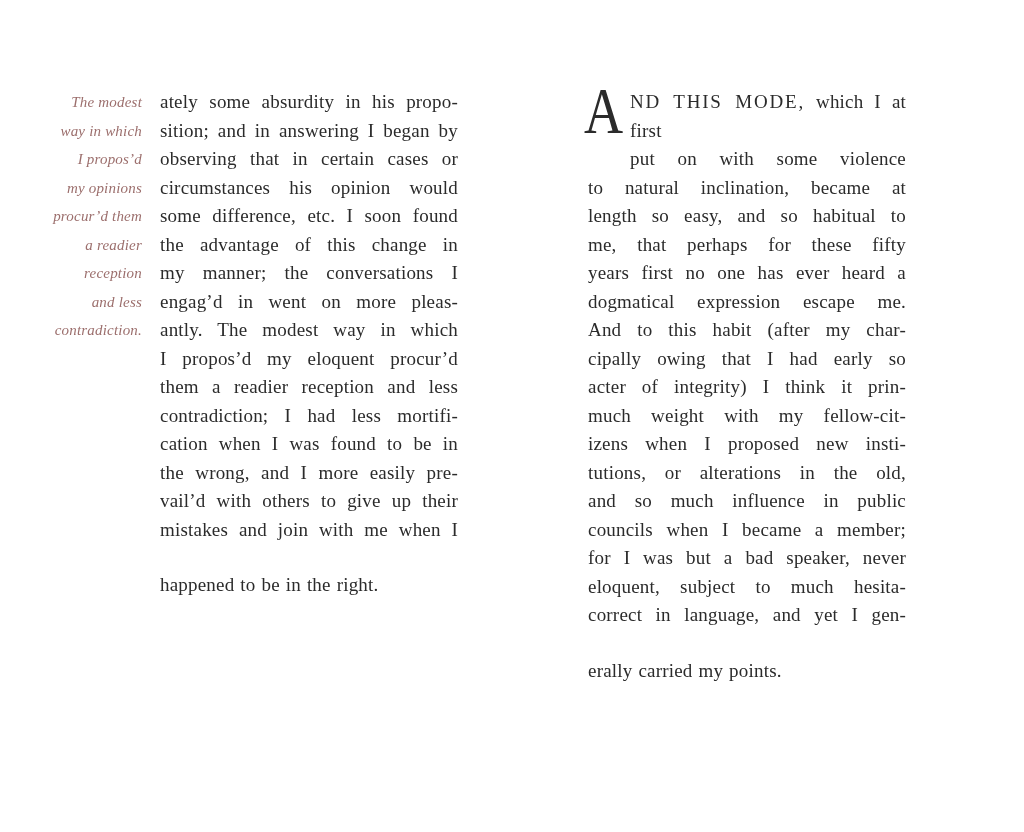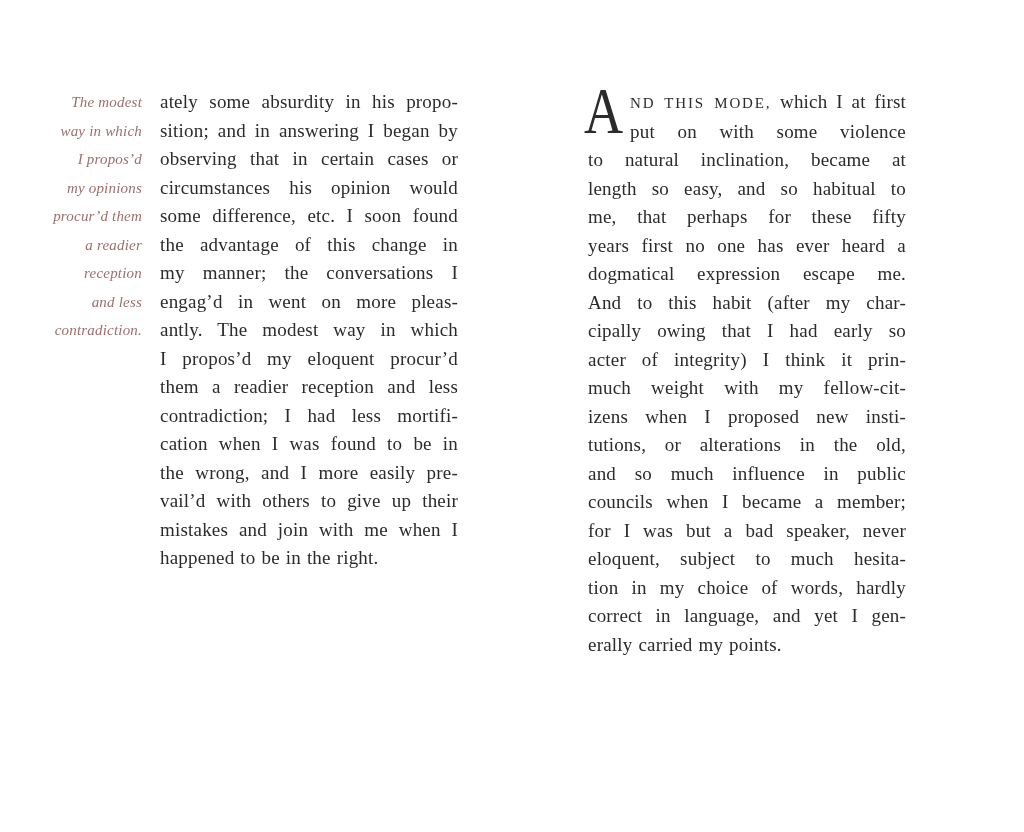--- a/index.html
+++ b/index.html
@@ -40,24 +40,24 @@
     color: var(--body-color, #2b2b2b);
     letter-spacing: 0.2px;
     word-spacing: 1px;
   }
   .body-col.left  { left: 160px; width: 298px; }
   .body-col.right { left: 588px; width: 318px; }
   .line {
     text-align: justify;
     text-align-last: justify;
   }
-  .line.ragged { text-align-last: left; }
+  .line.ragged { text-align-last: left; margin-top: 27px; }
   .line.indent { padding-left: 42px; box-sizing: border-box; }
   .smallcaps {
-    font-size: 15px;
+    font-size: 19px;
     letter-spacing: 1.8px;
   }
   .dropcap {
     position: absolute;
     left: -4px;
     top: -10px;
     font-size: 66px;
     line-height: 1;
     transform: scaleX(0.82);
     transform-origin: left top;
@@ -127,21 +127,20 @@
         <div class="line">And to this habit (after my char-</div>
         <div class="line">cipally owing that I had early so</div>
         <div class="line">acter of integrity) I think it prin-</div>
         <div class="line">much weight with my fellow-cit-</div>
         <div class="line">izens when I proposed new insti-</div>
         <div class="line">tutions, or alterations in the old,</div>
         <div class="line">and so much influence in public</div>
         <div class="line">councils when I became a member;</div>
         <div class="line">for I was but a bad speaker, never</div>
         <div class="line">eloquent, subject to much hesita-</div>
-        <div class="line">tion in my choice of words, hardly</div>
         <div class="line">correct in language, and yet I gen-</div>
         <div class="line ragged">erally carried my points.</div>
       </div>
   </div>
 
   <div class="folio folio-right">27</div>
 
 </div>
 
 </body></html>

